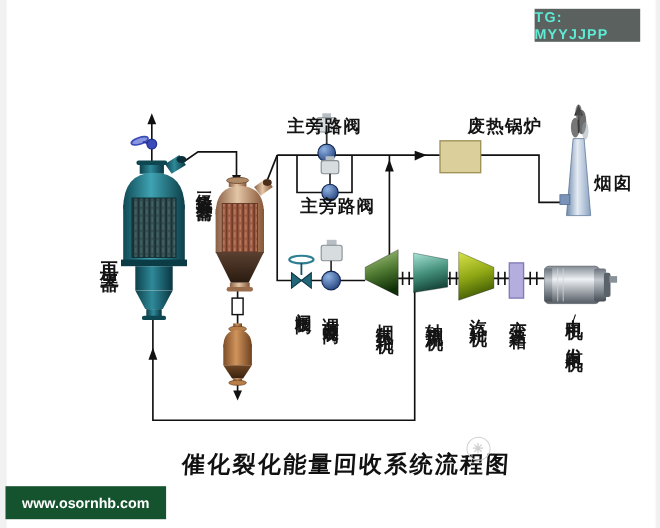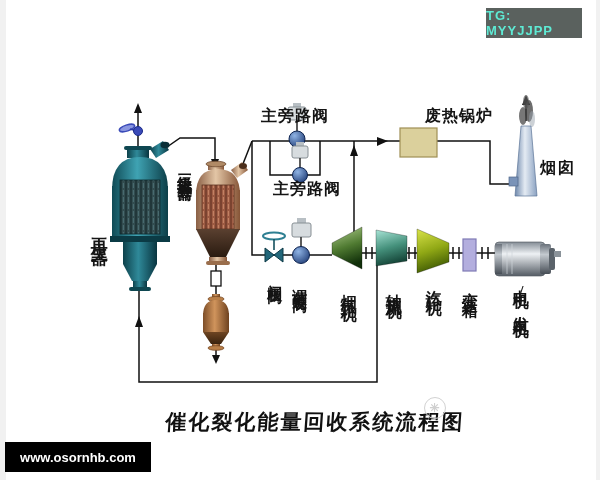--- a/index.html
+++ b/index.html
@@ -15,21 +15,21 @@
          font-family:"DejaVu Serif","Liberation Serif",serif;font-weight:700;
          font-size:21px;letter-spacing:2px;color:#111;transform:skewX(-4deg);}
   .watermark{position:absolute;left:424px;top:397px;display:flex;align-items:center;gap:4px;
          color:#c8c8c8;font-size:17px;font-weight:700;letter-spacing:1px;
          font-family:"DejaVu Serif",serif;}
   .wlogo{display:inline-block;width:20px;height:20px;line-height:20px;text-align:center;
          border:1.5px solid #d2d2d2;border-radius:50%;font-size:12px;color:#cfcfcf;}
   .tgbadge{position:absolute;left:486px;top:8px;width:96px;height:30px;background:#5a615e;
          color:#5eead4;font-weight:700;font-size:13px;letter-spacing:1px;
          display:flex;align-items:center;justify-content:center;}
-  .sitebadge{position:absolute;left:5px;top:442px;width:146px;height:30px;background:#000000;
+  .sitebadge{position:absolute;left:5px;top:442px;width:146px;height:30px;background:#14532d;
          color:#fff;font-weight:700;font-size:13px;
          display:flex;align-items:center;justify-content:center;}
 </style>
 </head>
 <body>
 
 <div class="stage">
   <div class="edge left"></div>
   <div class="edge right"></div>
 

